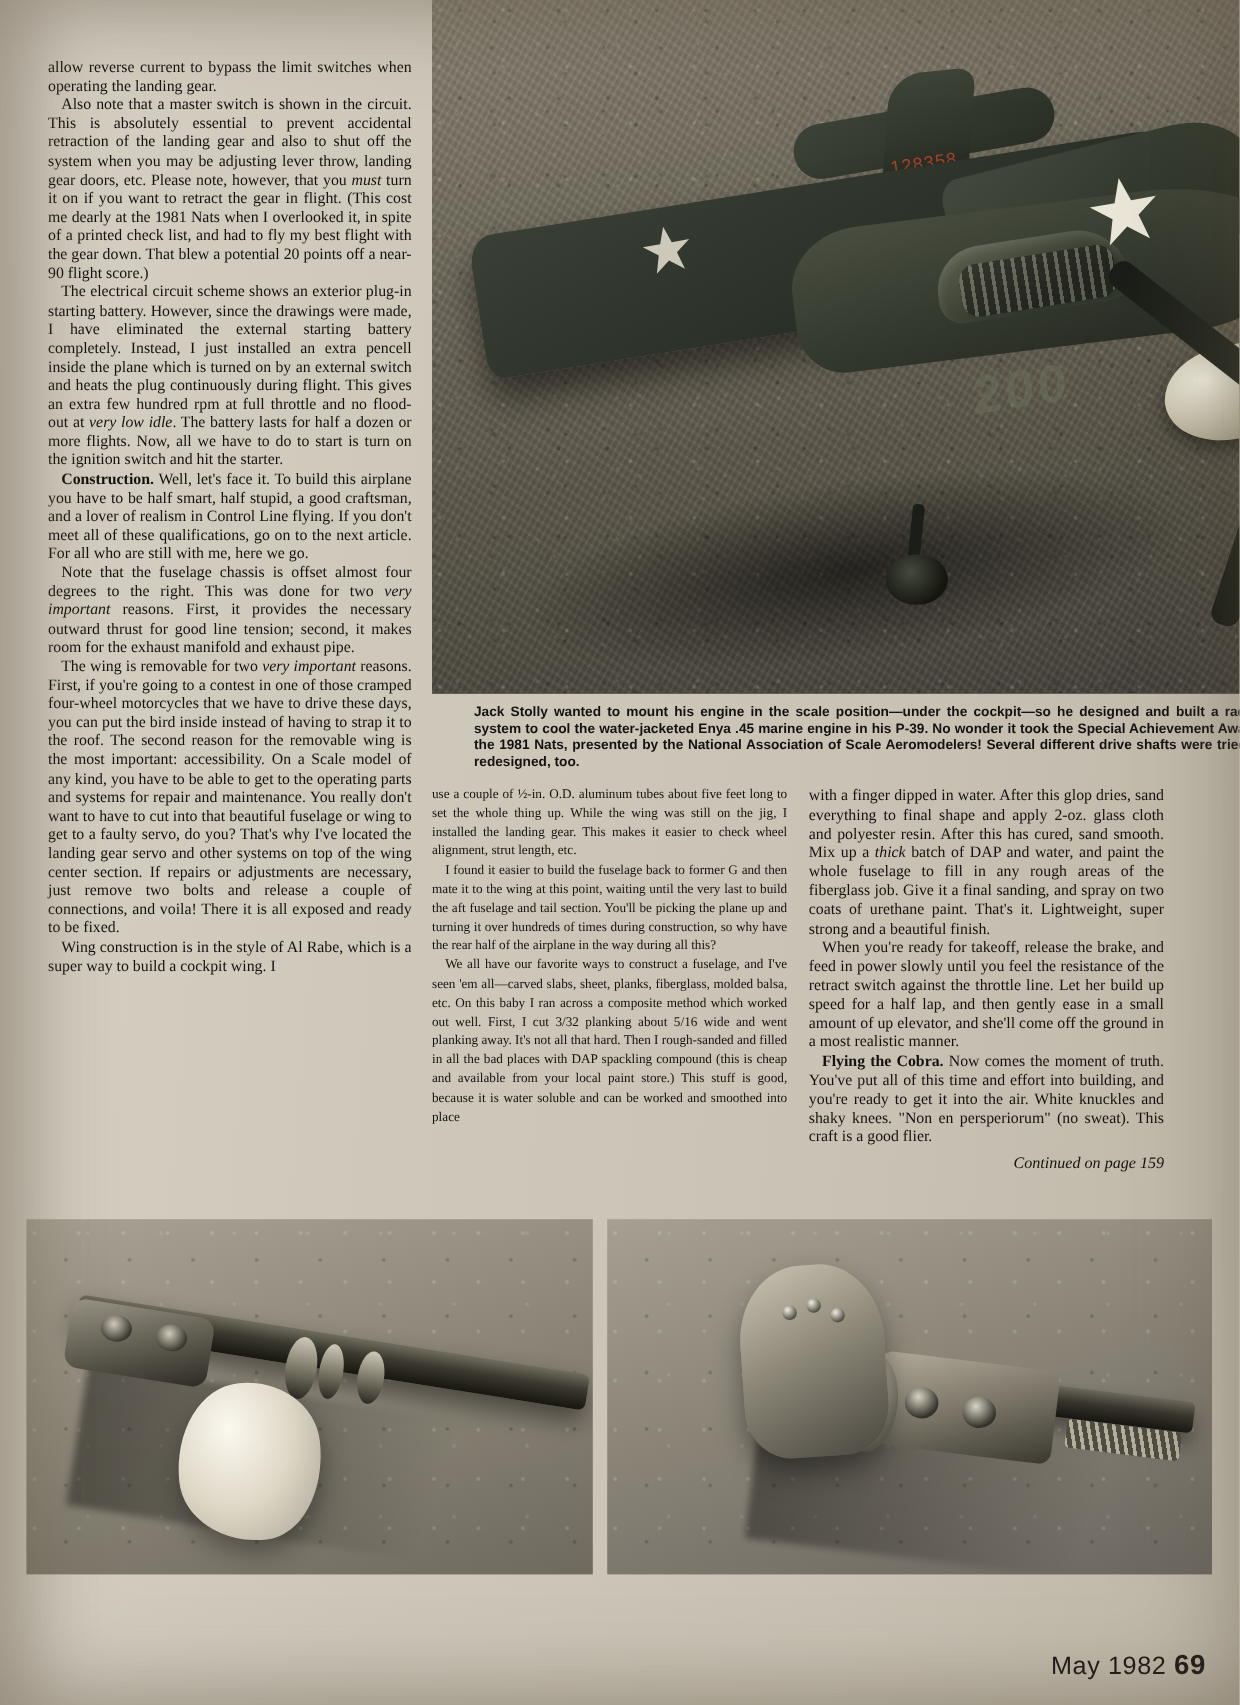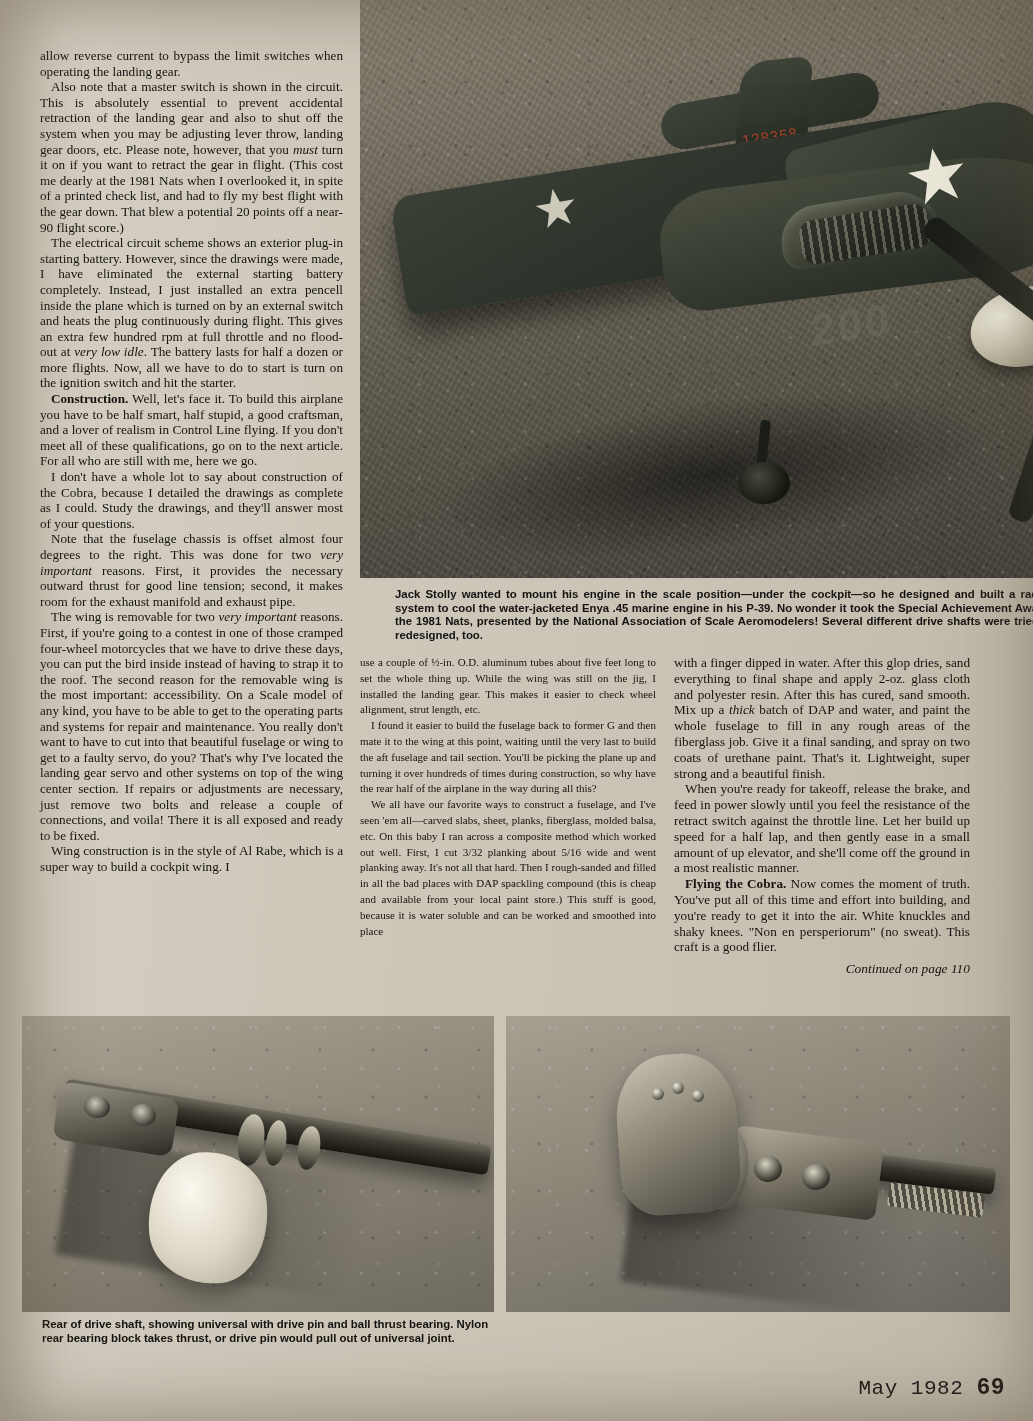--- a/index.html
+++ b/index.html
@@ -424,39 +424,38 @@
     font-weight: bold;
     font-size: 11.4px;
     line-height: 13.8px;
   }
 
   
   .footer {
     position: absolute;
     right: 28px;
     bottom: 20px;
-    font-family: Liberation Mono, monospace;
+    font-family: Liberation Sans, sans-serif;
     font-size: 21px;
     letter-spacing: .5px;
     color: #1a1714;
     margin-left: 22px;
   }
   .footer .pg { font-weight: bold; font-size: 23px; }
 </style>
 </head>
 <body>
 
 <div class="page">
 
   <div class="col-left">
     <p class="noind">allow reverse current to bypass the limit switches when operating the landing gear.</p>
     <p>Also note that a master switch is shown in the circuit. This is absolutely essential to prevent accidental retraction of the landing gear and also to shut off the system when you may be adjusting lever throw, landing gear doors, etc. Please note, however, that you <i>must</i> turn it on if you want to retract the gear in flight. (This cost me dearly at the 1981 Nats when I overlooked it, in spite of a printed check list, and had to fly my best flight with the gear down. That blew a potential 20 points off a near-90 flight score.)</p>
     <p>The electrical circuit scheme shows an exterior plug-in starting battery. However, since the drawings were made, I have eliminated the external starting battery completely. Instead, I just installed an extra pencell inside the plane which is turned on by an external switch and heats the plug continuously during flight. This gives an extra few hundred rpm at full throttle and no flood-out at <i>very low idle</i>. The battery lasts for half a dozen or more flights. Now, all we have to do to start is turn on the ignition switch and hit the starter.</p>
     <p><b>Construction.</b> Well, let's face it. To build this airplane you have to be half smart, half stupid, a good craftsman, and a lover of realism in Control Line flying. If you don't meet all of these qualifications, go on to the next article. For all who are still with me, here we go.</p>
-    <p>I don't have a whole lot to say about construction of the Cobra, because I detailed the drawings as complete as I could. Study the drawings, and they'll answer most of your questions.</p>
     <p>Note that the fuselage chassis is offset almost four degrees to the right. This was done for two <i>very important</i> reasons. First, it provides the necessary outward thrust for good line tension; second, it makes room for the exhaust manifold and exhaust pipe.</p>
     <p>The wing is removable for two <i>very important</i> reasons. First, if you're going to a contest in one of those cramped four-wheel motorcycles that we have to drive these days, you can put the bird inside instead of having to strap it to the roof. The second reason for the removable wing is the most important: accessibility. On a Scale model of any kind, you have to be able to get to the operating parts and systems for repair and maintenance. You really don't want to have to cut into that beautiful fuselage or wing to get to a faulty servo, do you? That's why I've located the landing gear servo and other systems on top of the wing center section. If repairs or adjustments are necessary, just remove two bolts and release a couple of connections, and voila! There it is all exposed and ready to be fixed.</p>
     <p>Wing construction is in the style of Al Rabe, which is a super way to build a cockpit wing. I</p>
   </div>
 
   <div class="photo-top">
     <div class="ground"></div>
     <div class="gravel"></div>
     <div class="shadow-big"></div>
     <div class="plane">
@@ -497,21 +496,21 @@
   <div class="col-mid">
     <p class="noind">use a couple of ½-in. O.D. aluminum tubes about five feet long to set the whole thing up. While the wing was still on the jig, I installed the landing gear. This makes it easier to check wheel alignment, strut length, etc.</p>
     <p>I found it easier to build the fuselage back to former G and then mate it to the wing at this point, waiting until the very last to build the aft fuselage and tail section. You'll be picking the plane up and turning it over hundreds of times during construction, so why have the rear half of the airplane in the way during all this?</p>
     <p>We all have our favorite ways to construct a fuselage, and I've seen 'em all—carved slabs, sheet, planks, fiberglass, molded balsa, etc. On this baby I ran across a composite method which worked out well. First, I cut 3/32 planking about 5/16 wide and went planking away. It's not all that hard. Then I rough-sanded and filled in all the bad places with DAP spackling compound (this is cheap and available from your local paint store.) This stuff is good, because it is water soluble and can be worked and smoothed into place</p>
   </div>
 
   <div class="col-right">
     <p class="noind">with a finger dipped in water. After this glop dries, sand everything to final shape and apply 2-oz. glass cloth and polyester resin. After this has cured, sand smooth. Mix up a <i>thick</i> batch of DAP and water, and paint the whole fuselage to fill in any rough areas of the fiberglass job. Give it a final sanding, and spray on two coats of urethane paint. That's it. Lightweight, super strong and a beautiful finish.</p>
     <p>When you're ready for takeoff, release the brake, and feed in power slowly until you feel the resistance of the retract switch against the throttle line. Let her build up speed for a half lap, and then gently ease in a small amount of up elevator, and she'll come off the ground in a most realistic manner.</p>
     <p><b>Flying the Cobra.</b> Now comes the moment of truth. You've put all of this time and effort into building, and you're ready to get it into the air. White knuckles and shaky knees. "Non en persperiorum" (no sweat). This craft is a good flier.</p>
-    <div class="continued">Continued on page 110</div>
+    <div class="continued">Continued on page 159</div>
   </div>
 
   <div class="photo-bl">
     <div class="bphoto-grain"></div>
     <div class="bl-shadow"></div>
     <div class="bl-shaft"></div>
     <div class="bl-uni"></div>
     <div class="bl-hole1"></div>
     <div class="bl-hole2"></div>
     <div class="bl-disc1"></div>
@@ -528,20 +527,19 @@
     <div class="br-block"></div>
     <div class="br-hole1"></div>
     <div class="br-hole2"></div>
     <div class="br-bearing"></div>
     <div class="br-hub"></div>
     <div class="br-pin1"></div>
     <div class="br-pin2"></div>
     <div class="br-pin3"></div>
   </div>
 
-  <div class="caption-bl">Rear of drive shaft, showing universal with drive pin and ball thrust bearing. Nylon rear bearing block takes thrust, or drive pin would pull out of universal joint.</div>
 
   <div class="footer">
     <span>May 1982</span>
     <span class="pg">69</span>
   </div>
 
 </div>
 
 </body></html>

